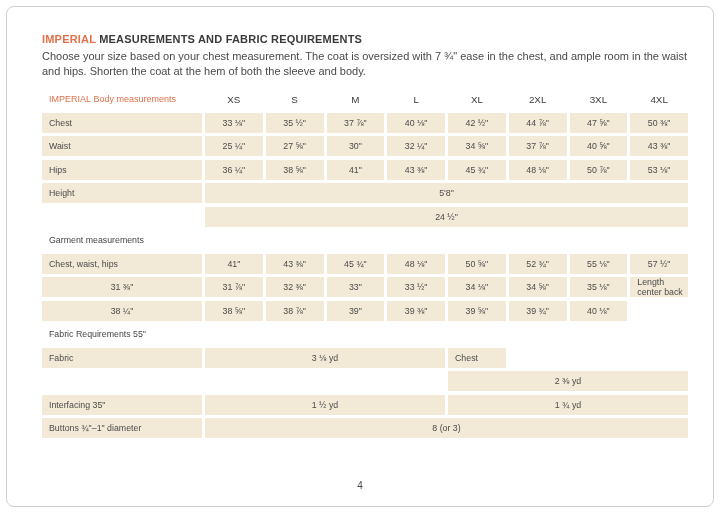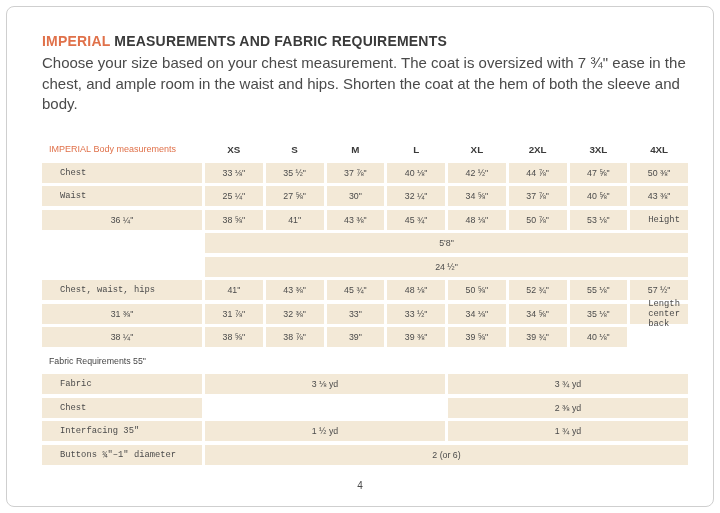--- a/index.html
+++ b/index.html
@@ -3,33 +3,33 @@
 <meta charset="utf-8">
 <style>
   html,body{margin:0;padding:0;}
   body{
     width:720px;height:513px;position:relative;background:#ffffff;
     font-family:"Liberation Sans","DejaVu Sans",sans-serif;
     color:#3f3f3f;overflow:hidden;
   }
   .frame{position:absolute;inset:6px;border:1px solid #cfcfcf;border-radius:8px;pointer-events:none;}
   .content{position:absolute;left:42px;top:33px;width:646px;}
-  .title{font-size:14px;font-weight:bold;letter-spacing:.2px;color:#3a3a3a;margin:0 0 4px 0;}
+  .title{font-size:11px;font-weight:bold;letter-spacing:.2px;color:#3a3a3a;margin:0 0 4px 0;}
   .title .accent{color:#e0714a;}
-  .intro{font-size:15px;line-height:1.38;color:#4a4a4a;margin:0 0 24px 0;}
+  .intro{font-size:11px;line-height:1.38;color:#4a4a4a;margin:0 0 10px 0;}
   .grid{
     display:grid;
     grid-template-columns:160px repeat(8,1fr);
     column-gap:3px;row-gap:3.5px;
     width:646px;font-size:8.8px;color:#4b4b4b;
   }
   .cell{background:#f3e9d7;height:20px;display:flex;align-items:center;justify-content:center;}
-  .label-cell{justify-content:flex-start;padding-left:18px;font-family:Liberation Mono, monospace;}
+  .label-cell{justify-content:flex-start;padding-left:7px;}
   .hdr-label{color:#e0714a;background:transparent;justify-content:flex-start;padding-left:7px;font-size:9px;}
-  .hdr-size{background:transparent;font-weight:bold;font-size:9.8px;color:#3a3a3a;}
+  .hdr-size{background:transparent;font-weight:normal;font-size:9.8px;color:#3a3a3a;}
   .section-cell{grid-column:1 / -1;background:transparent;justify-content:flex-start;padding-left:7px;height:20px;display:flex;align-items:center;color:#454545;}
   .span-all{grid-column:2 / -1;}
   .span-left{grid-column:2 / 6;}
   .span-right{grid-column:6 / 10;}
   .pageno{position:absolute;left:0;right:0;bottom:22px;text-align:center;font-size:10px;color:#4a4a4a;}
 </style>
 </head>
 <body>
 
 <div class="frame"></div>
@@ -65,34 +65,36 @@
     <div class="cell label-cell">Waist</div>
     <div class="cell">25 ¼"</div>
     <div class="cell">27 ⅝"</div>
     <div class="cell">30"</div>
     <div class="cell">32 ¼"</div>
     <div class="cell">34 ⅝"</div>
     <div class="cell">37 ⅞"</div>
     <div class="cell">40 ⅝"</div>
     <div class="cell">43 ⅜"</div>
 
+    <div class="cell label-cell">Hips</div>
     <div class="cell">36 ¼"</div>
     <div class="cell">38 ⅝"</div>
     <div class="cell">41"</div>
     <div class="cell">43 ⅜"</div>
     <div class="cell">45 ¾"</div>
     <div class="cell">48 ⅛"</div>
     <div class="cell">50 ⅞"</div>
     <div class="cell">53 ⅛"</div>
 
     <div class="cell label-cell">Height</div>
     <div class="cell span-all">5'8"</div>
 
     <div class="cell span-all">24 ½"</div>
 
+    <div class="section-cell">Garment measurements</div>
 
     <div class="cell label-cell">Chest, waist, hips</div>
     <div class="cell">41"</div>
     <div class="cell">43 ⅜"</div>
     <div class="cell">45 ¾"</div>
     <div class="cell">48 ⅛"</div>
     <div class="cell">50 ⅝"</div>
     <div class="cell">52 ¾"</div>
     <div class="cell">55 ⅛"</div>
     <div class="cell">57 ½"</div>
@@ -113,28 +115,27 @@
     <div class="cell">39"</div>
     <div class="cell">39 ⅜"</div>
     <div class="cell">39 ⅝"</div>
     <div class="cell">39 ¾"</div>
     <div class="cell">40 ⅛"</div>
 
     <div class="section-cell">Fabric Requirements 55"</div>
 
     <div class="cell label-cell">Fabric</div>
     <div class="cell span-left">3 ⅛ yd</div>
-    <div class="cell span-right">3 ¾ yd</div>
 
     <div class="cell label-cell">Chest</div>
     <div class="cell span-right">2 ⅜ yd</div>
 
     <div class="cell label-cell">Interfacing 35"</div>
     <div class="cell span-left">1 ½ yd</div>
     <div class="cell span-right">1 ¾ yd</div>
 
     <div class="cell label-cell">Buttons ¾"–1" diameter</div>
-    <div class="cell span-all">2 (or 6)</div>
+    <div class="cell span-all">8 (or 3)</div>
 
   </div>
 </div>
 
 <div class="pageno">4</div>
 
 </body></html>

